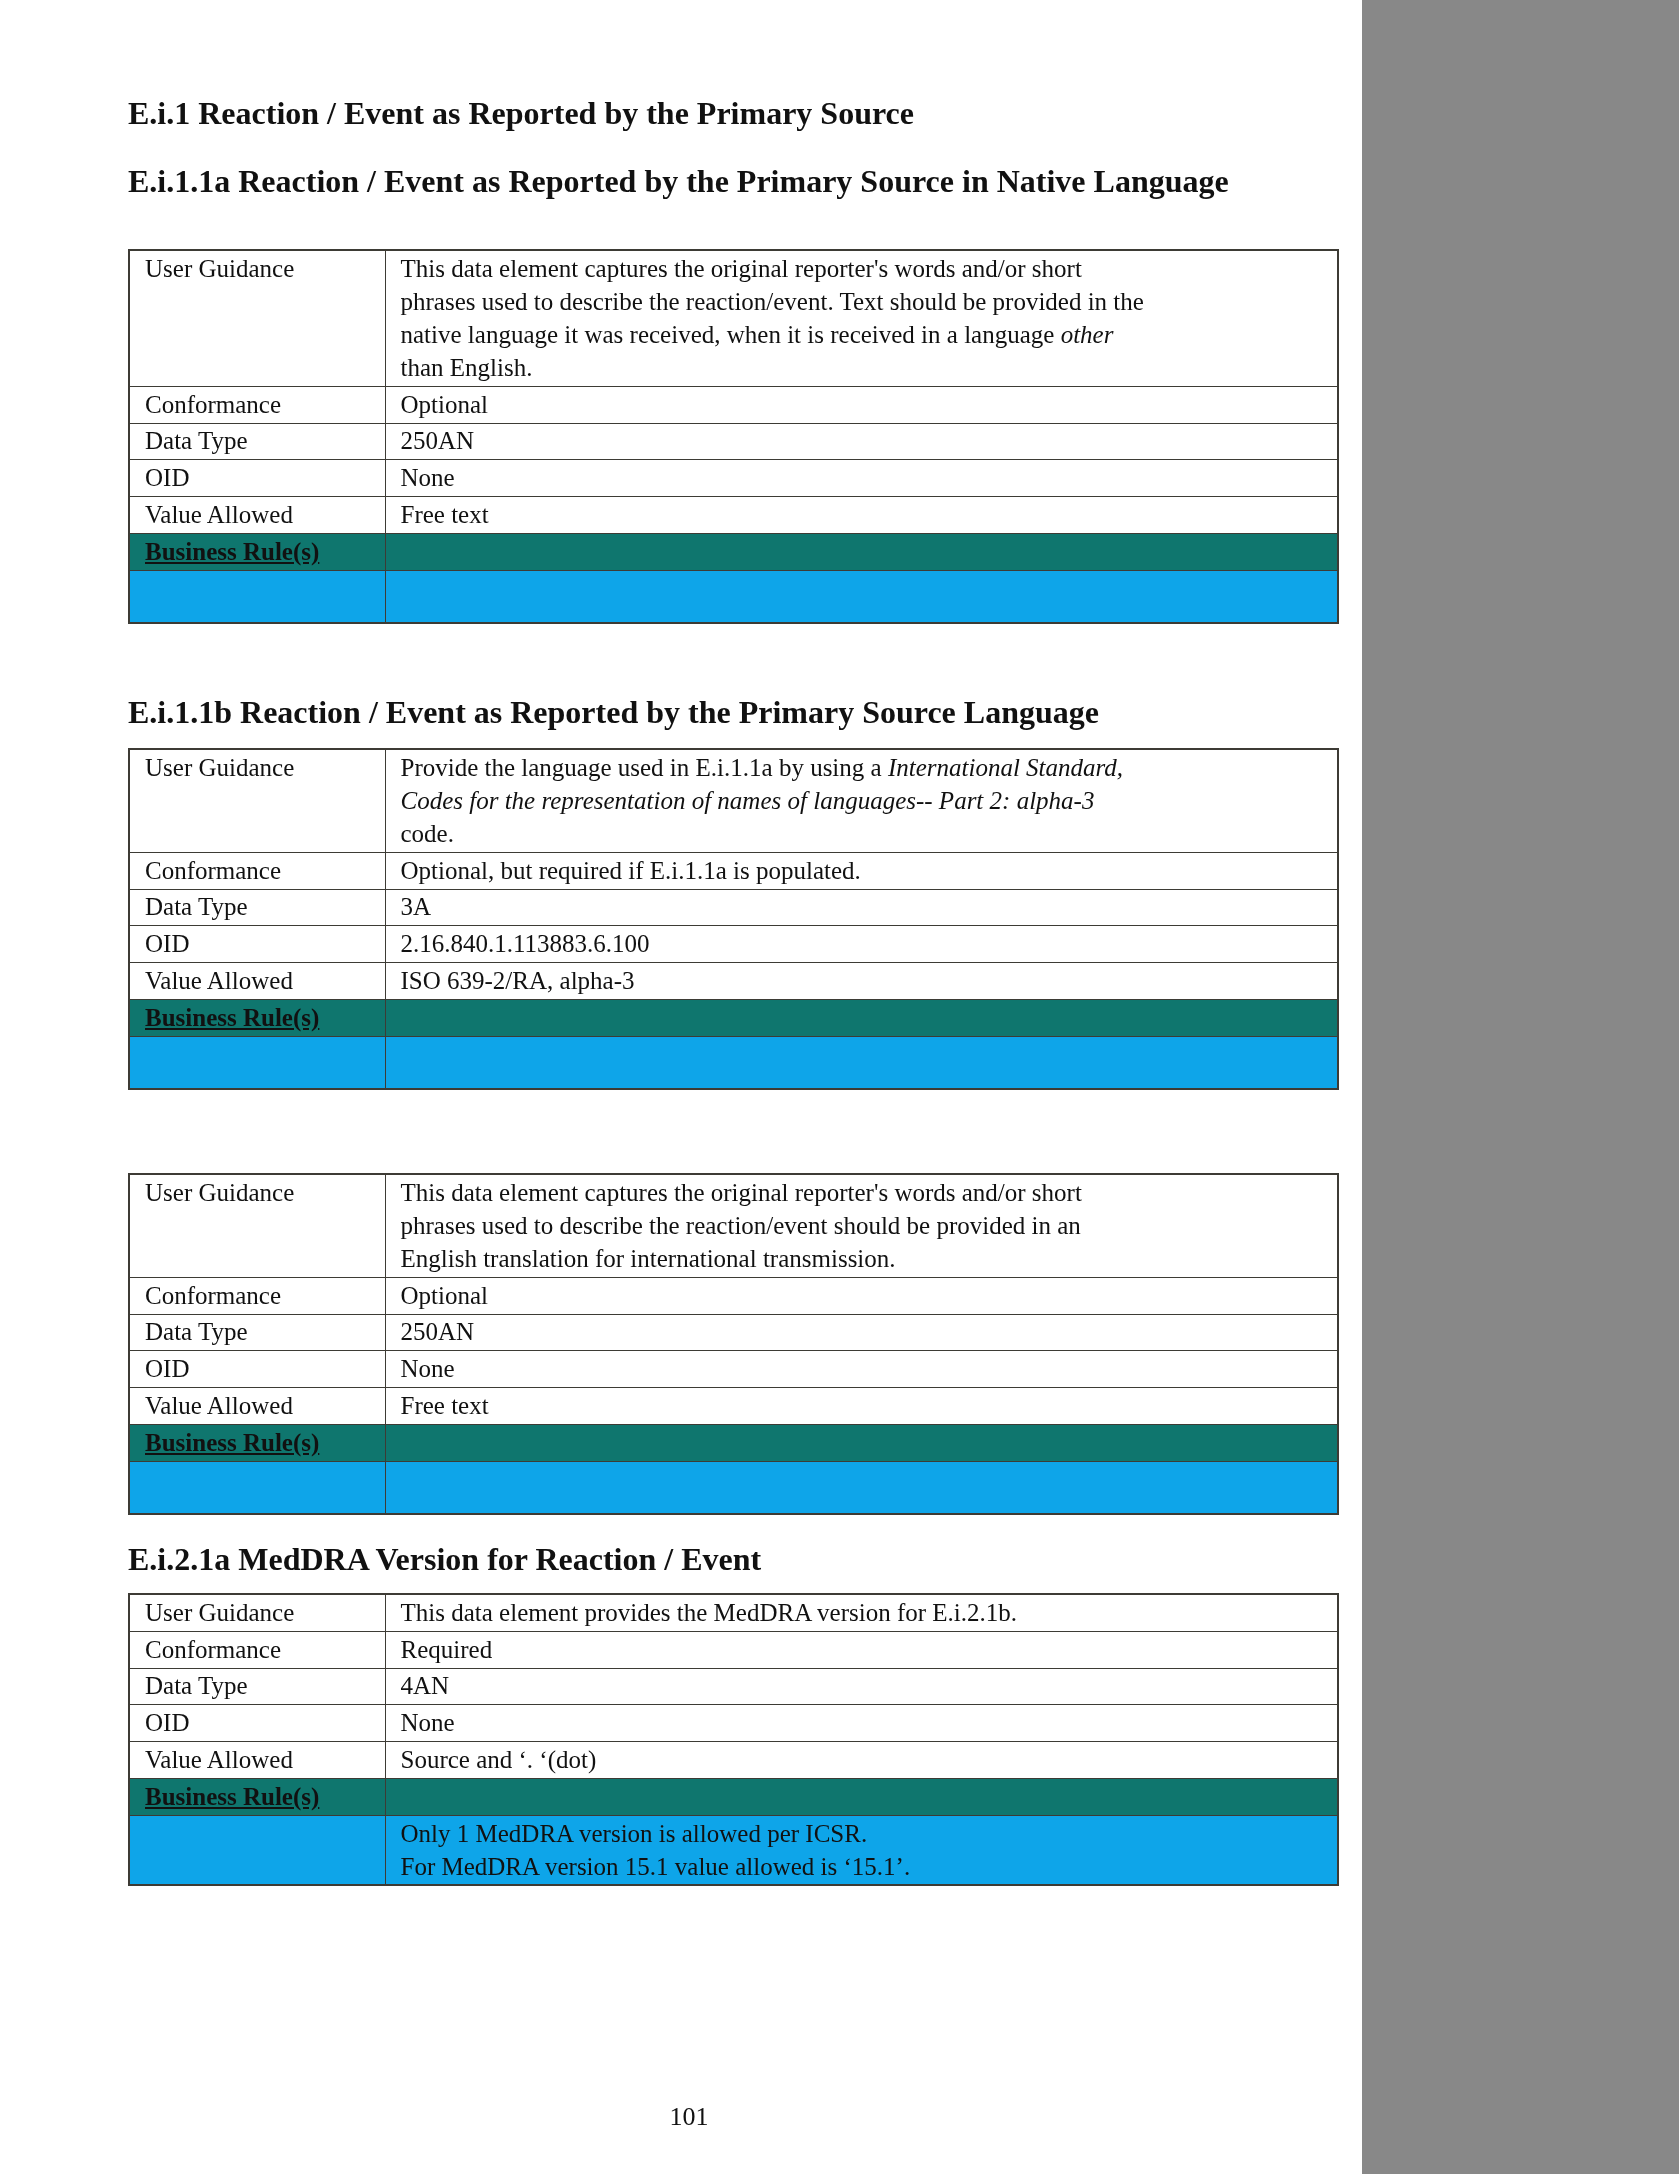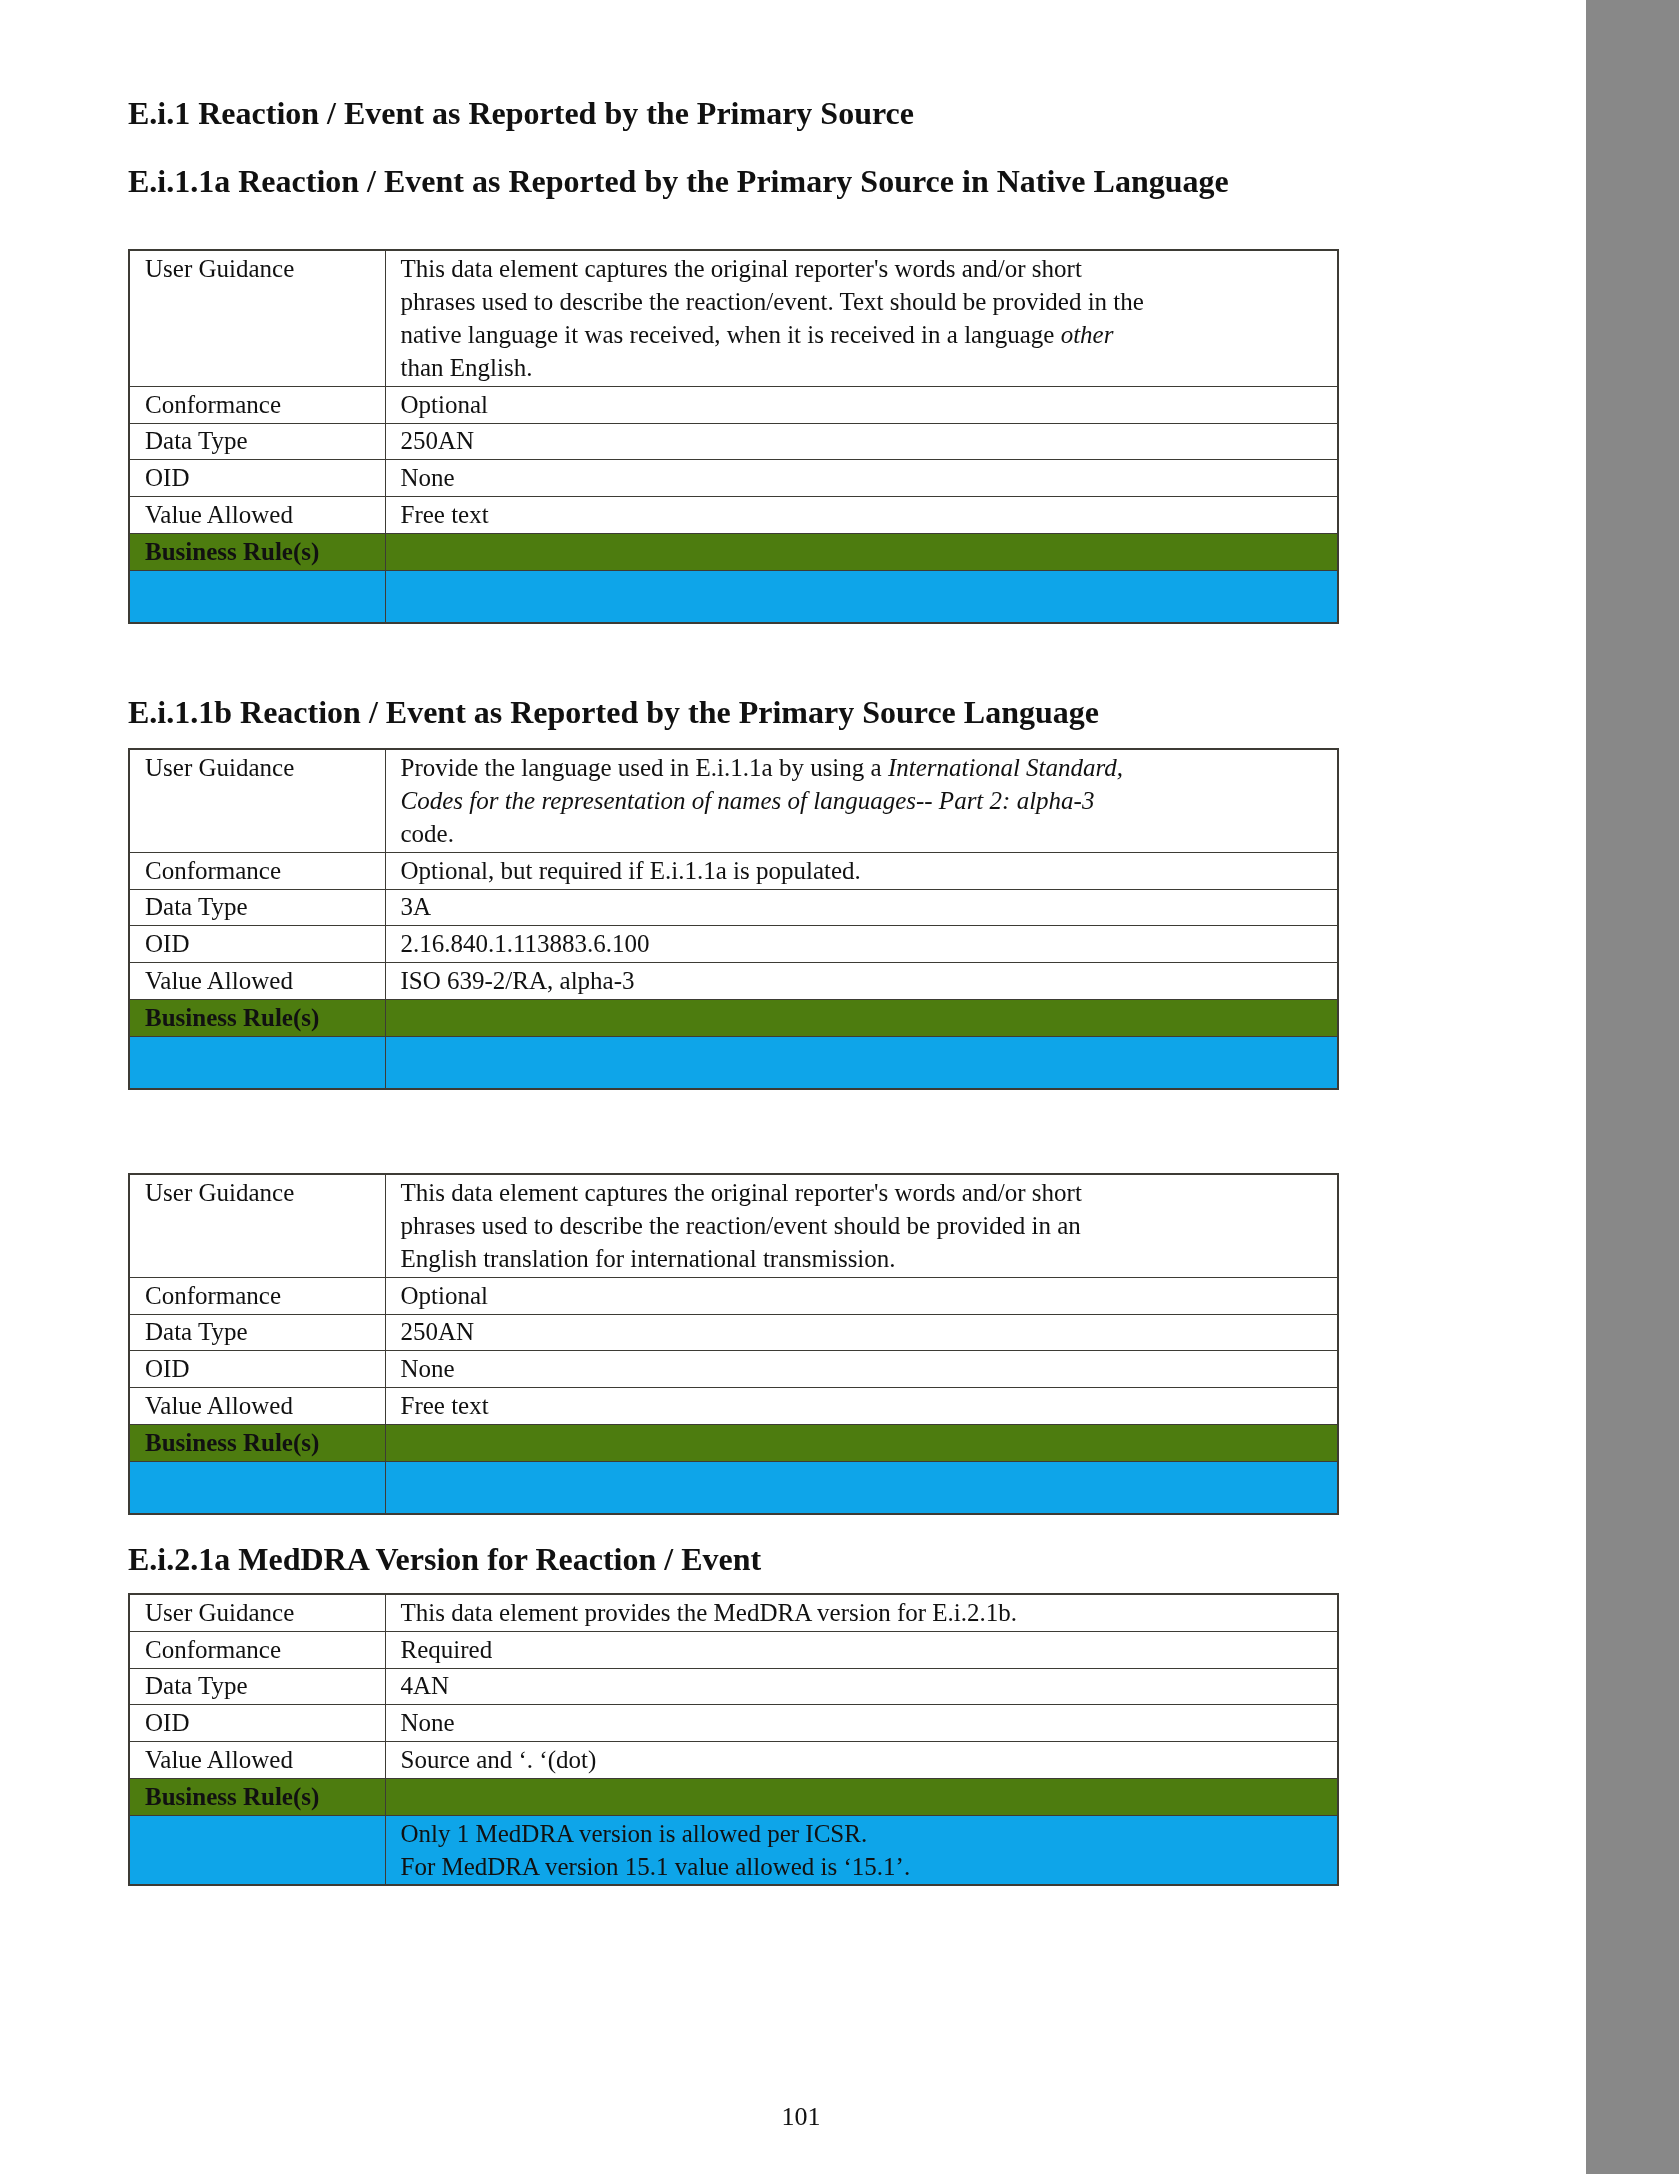--- a/index.html
+++ b/index.html
@@ -1,18 +1,18 @@
 <!DOCTYPE html>
 <html style="font-size:15px"><head>
 <meta charset="utf-8">
 <style>
   html,body{margin:0;padding:0;background:#888;}
   .page{
     position:relative;
-    width:1586px;height:2174px;
+    width:1362px;height:2174px;
     background:#ffffff;
     font-family:"Liberation Serif","DejaVu Serif",serif;
     color:#111;
     overflow:hidden;
   }
   .heading{
     position:absolute;left:128px;
     margin:0;
     font-size:32px;font-weight:bold;line-height:38px;
     white-space:nowrap;
@@ -26,21 +26,21 @@
   }
   .doc-table td{
     border:1.9px solid #3d3b35;
     vertical-align:top;
     padding:0.9px 13px 1.9px 15px;
     white-space:pre-wrap;
   }
   .doc-table{border:2.8px solid #3d3b35;}
   .col-label{width:256px;}
   .col-value{width:953px;}
-  .br-row td{background:#4d7c0f;}
+  .br-row td{background:#0f766e;text-decoration:underline;}
   .br-row .lbl{font-weight:bold;}
   .notes-row td{background:#0ea5e9;}
   .notes-row td.empty{height:49px;}
   .val em{font-style:italic;margin-top:48px;}
   .page-number{
     position:absolute;left:8px;top:2102px;width:100%;
     text-align:center;font-size:26px;line-height:30px;
   }
 </style>
 </head>

